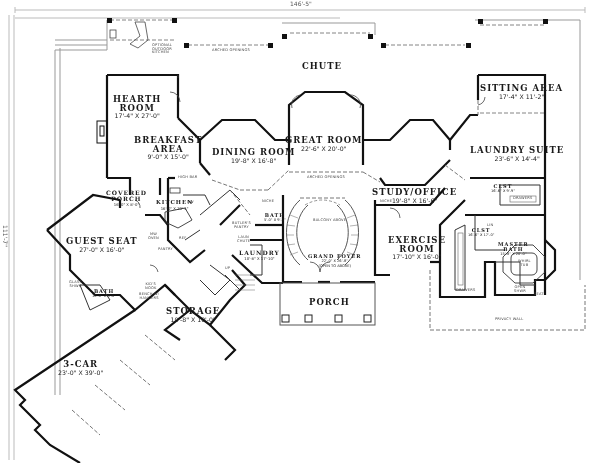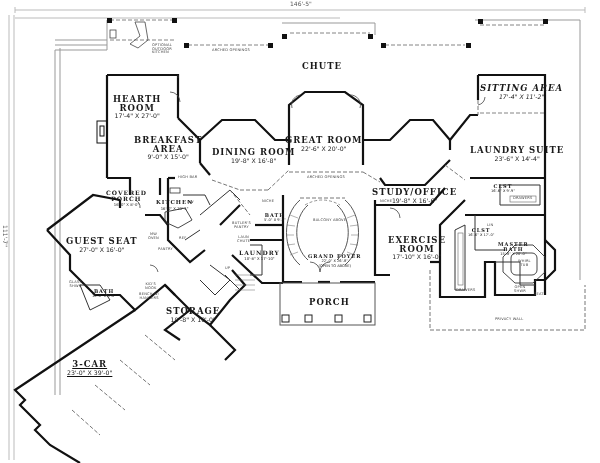--- a/index.html
+++ b/index.html
@@ -290,21 +290,21 @@
   <div class="rd">19'-8" X 16'-8"</div>
 </div>
 <div class="lbl" style="left:285px; top:136px;">
   <div class="rn">GREAT ROOM</div>
   <div class="rd">22'-6" X 20'-0"</div>
 </div>
 <div class="lbl" style="left:372px; top:148px;margin-top:40px;">
   <div class="rn">STUDY/OFFICE</div>
   <div class="rd">19'-8" X 16'-6"</div>
 </div>
-<div class="lbl" style="left:480px; top:84px;font-style:italic;">
+<div class="lbl" style="left:480px; top:84px;">
   <div class="rn">SITTING AREA</div>
   <div class="rd">17'-4" X 11'-2"</div>
 </div>
 <div class="lbl" style="left:470px; top:146px;">
   <div class="rn">LAUNDRY SUITE</div>
   <div class="rd">23'-6" X 14'-4"</div>
 </div>
 <div class="lbl" style="left:106px; top:190px;">
   <div class="rn" style="font-size:6px;">COVERED</div>
   <div class="rn" style="font-size:6px;">PORCH</div>
@@ -332,21 +332,21 @@
   <div class="rn">PORCH</div>
 </div>
 <div class="lbl" style="left:239px; top:250px;">
   <div class="rn" style="font-size:6px;">LAUNDRY</div>
   <div class="rd" style="font-size:3.8px;">10'-8" X 17'-10"</div>
 </div>
 <div class="lbl" style="left:166px; top:307px;">
   <div class="rn">STORAGE</div>
   <div class="rd">10'-8" X 10'-0"</div>
 </div>
-<div class="lbl" style="left:67px; top:360px;text-decoration:underline;">
+<div class="lbl" style="left:58px; top:360px;">
   <div class="rn">3-CAR</div>
   <div class="rd">23'-0" X 39'-0"</div>
 </div>
 <div class="lbl" style="left:264px; top:213px;">
   <div class="rn" style="font-size:5px;">BATH</div>
   <div class="rd" style="font-size:3.6px;">5'-0" X 9'-0"</div>
 </div>
 <div class="lbl" style="left:92px; top:289px;">
   <div class="rn" style="font-size:5px;">BATH</div>
   <div class="rd" style="font-size:3.6px;">10'-0" X 9'-0"</div>

